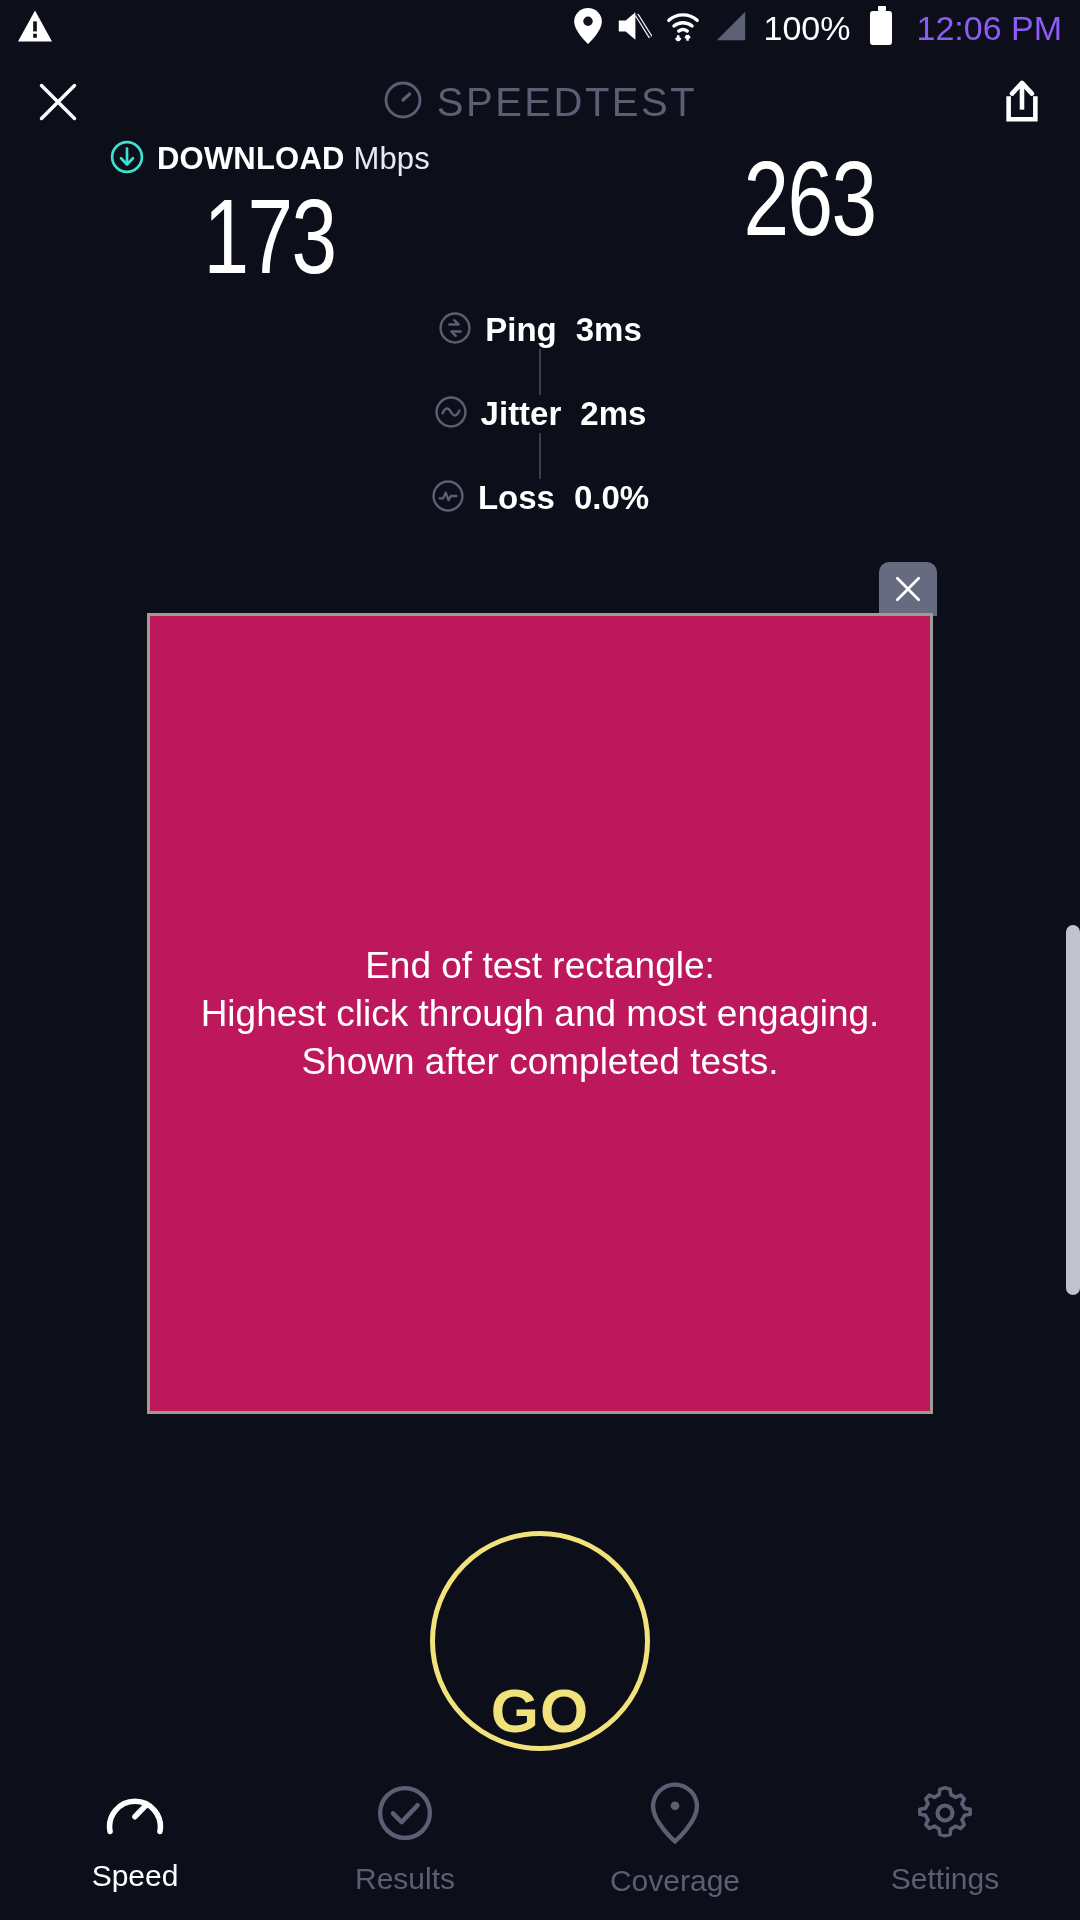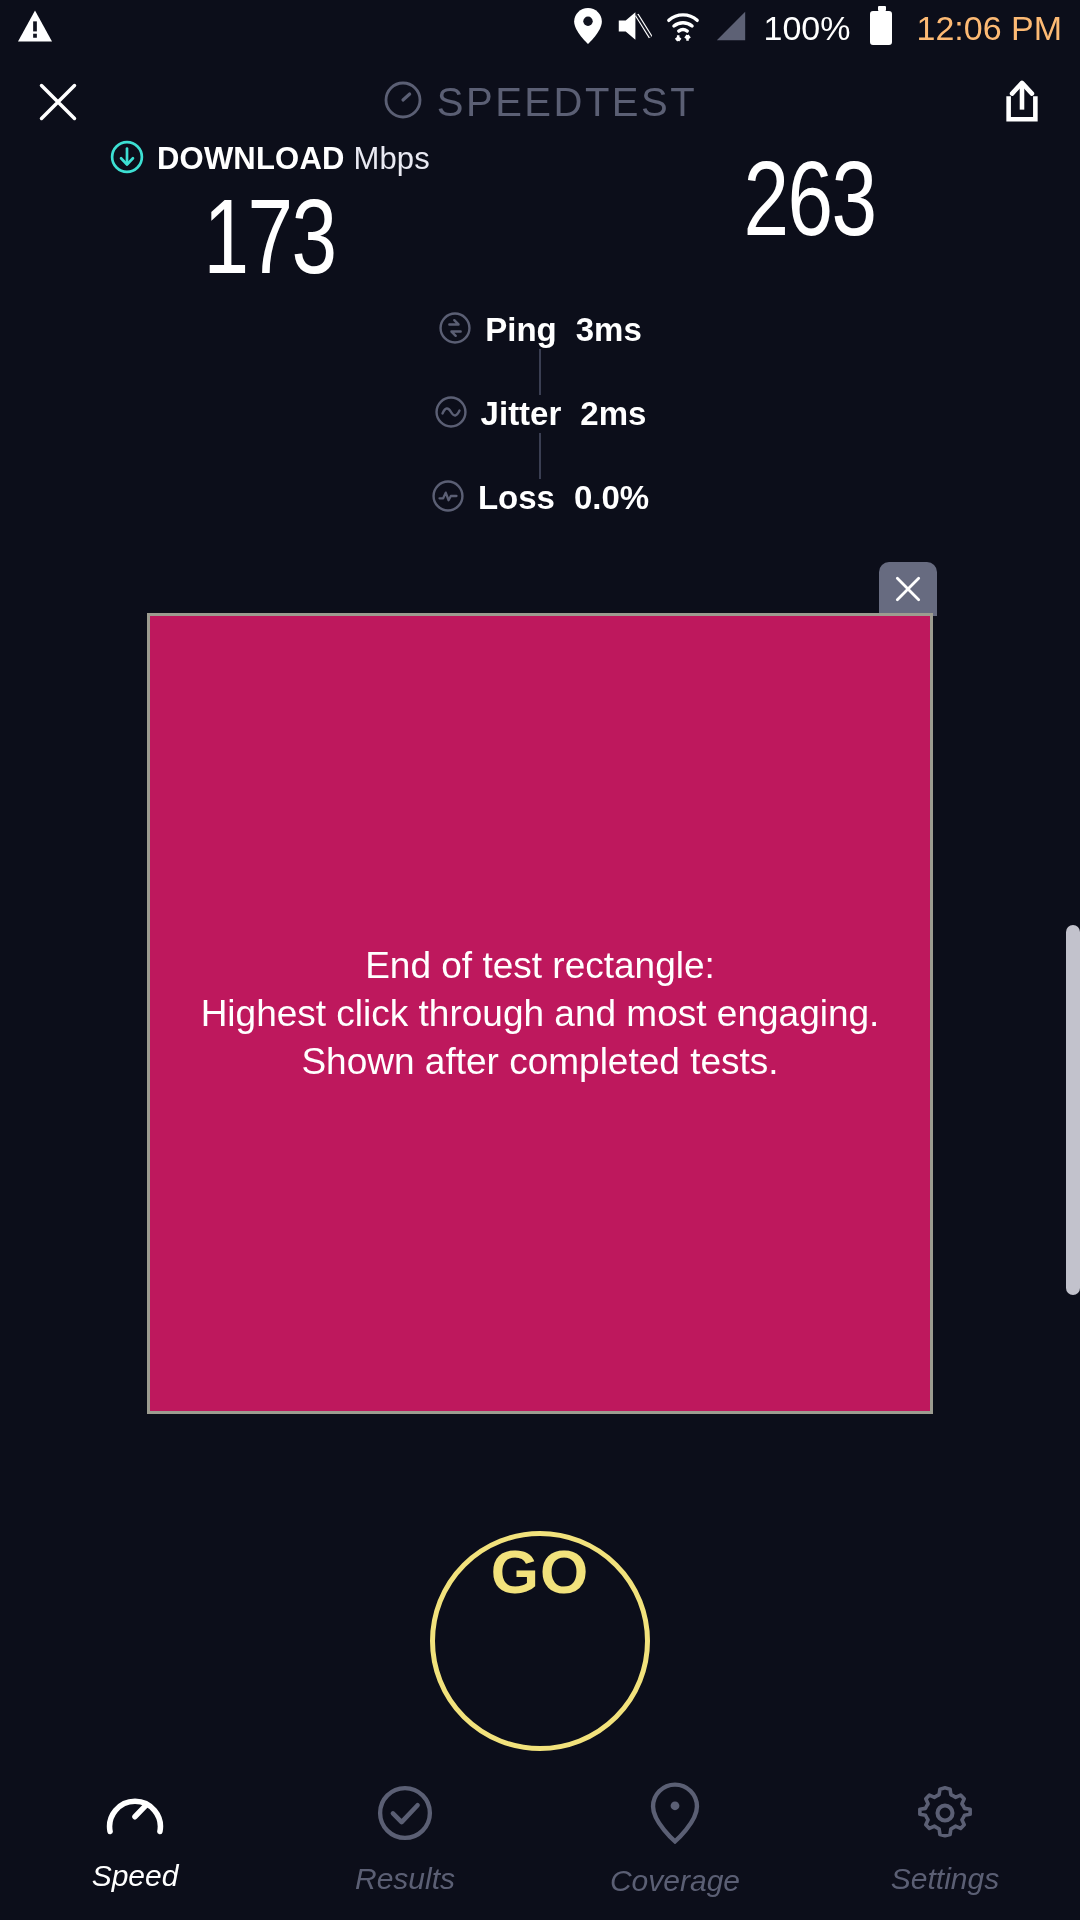--- a/index.html
+++ b/index.html
@@ -27,21 +27,21 @@
   .sb-left { display: flex; align-items: center; }
   .sb-spacer { flex: 1; }
   .sb-right { display: flex; align-items: center; gap: 14px; }
   .sb-icon { display: block; }
   .sb-battpct {
     font-size: 34px; letter-spacing: 0px; color: #ffffff;
     font-family: "Liberation Sans", sans-serif;
     margin-left: 2px;
   }
   .sb-clock {
-    font-size: 34px; color: #fdba74; margin-left: 10px;
+    font-size: 34px; color: #8b5cf6; margin-left: 10px;
     font-family: "Liberation Sans", sans-serif;
   }
   .batt {
     width: 22px; height: 34px;
     border: 3px solid #ffffff; border-radius: 3px;
     background: #ffffff; position: relative; margin-left: 6px;
   }
   .batt::before {
     content: ""; position: absolute; top: -8px; left: 5px;
     width: 8px; height: 5px; background: #ffffff; border-radius: 1px;
@@ -120,38 +120,38 @@
     width: 14px; height: 370px;
     background: #c2c2cc; border-radius: 7px;
   }
 
   
   .go-btn {
     position: absolute; left: 50%; top: 1531px;
     transform: translateX(-50%);
     width: 220px; height: 220px;
     border: 5px solid #f2e27c; border-radius: 50%;
-    display: flex; align-items: flex-start; justify-content: center;
+    display: flex; align-items: flex-end; justify-content: center;
     background: transparent;
   }
   .go-label {
     font-size: 62px; color: #f2e27c; font-weight: 700; letter-spacing: 1px;
   }
 
   
   .bottomnav {
     position: absolute; left: 0; bottom: 0;
     width: 1080px; height: 160px;
     display: flex; align-items: center;
   }
   .nav-item {
     flex: 1; display: flex; flex-direction: column;
     align-items: center; justify-content: center; gap: 16px;
   }
-  .nav-label { font-size: 30px; font-style: italic; }
+  .nav-label { font-size: 30px; }
   .nav-item.active .nav-label { color: #ffffff; }
   .nav-item .nav-label { color: #5b5f74; }
 </style>
 </head>
 <body>
 
 <div id="app">
 
   <div class="statusbar">
     <div class="sb-left">

